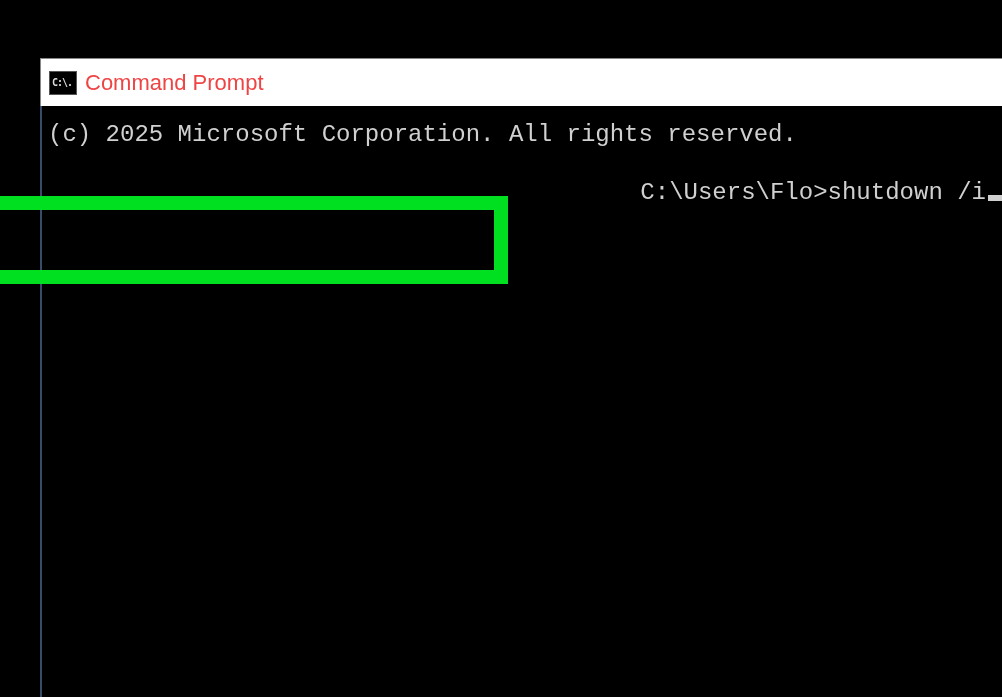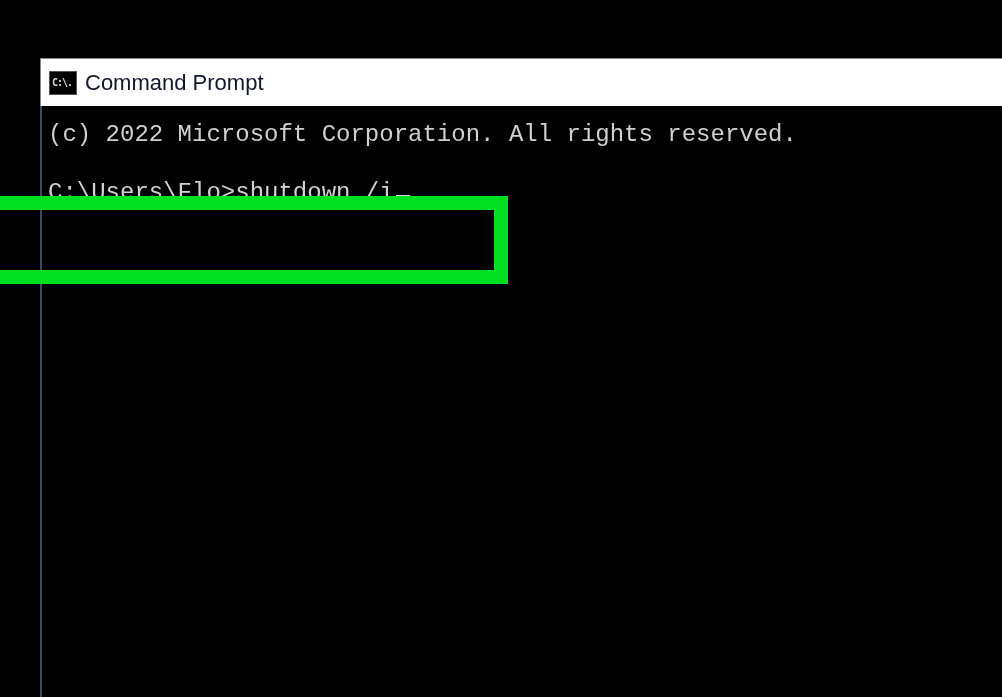--- a/index.html
+++ b/index.html
@@ -46,40 +46,41 @@
     .cmd-icon-text {
       color: #ddd;
       font-family: monospace;
       font-size: 10px;
       font-weight: bold;
       letter-spacing: -1px;
     }
     .title-text {
       font-family: "Segoe UI", Tahoma, sans-serif;
       font-size: 22px;
-      color: #0f172a;
+      color: #ef4444;
     }
     .terminal-body {
       background: #000;
       padding: 12px 0 0 6px;
       font-family: Consolas, "Courier New", monospace;
       font-size: 24px;
       color: #d0d0d0;
       line-height: 1.4;
       border-left: 2px solid #3a4a6a;
       min-height: 600px;
       position: relative;
     }
     .terminal-line {
       white-space: pre;
     }
     .prompt-line {
       margin-top: 24px;
       white-space: pre;
       position: relative;
+      text-align: right;
     }
     .cursor {
       display: inline-block;
       width: 14px;
       height: 6px;
       background: #d0d0d0;
       vertical-align: baseline;
       margin-left: 2px;
       position: relative;
       top: 2px;
@@ -98,18 +99,18 @@
 <body>
 
 <div class="window">
   <div class="titlebar">
     <div class="cmd-icon">
       <span class="cmd-icon-text">C:\.</span>
     </div>
     <span class="title-text">Command Prompt</span>
   </div>
   <div class="terminal-body">
-    <div class="terminal-line">(c) 2022 Microsoft Corporation. All rights reserved.</div>
+    <div class="terminal-line">(c) 2025 Microsoft Corporation. All rights reserved.</div>
     <div class="prompt-line"><span>C:\Users\Flo&gt;</span><span>shutdown /i</span><span class="cursor"></span></div>
   </div>
 </div>
 
 <div class="highlight-box"></div>
 
 </body></html>

